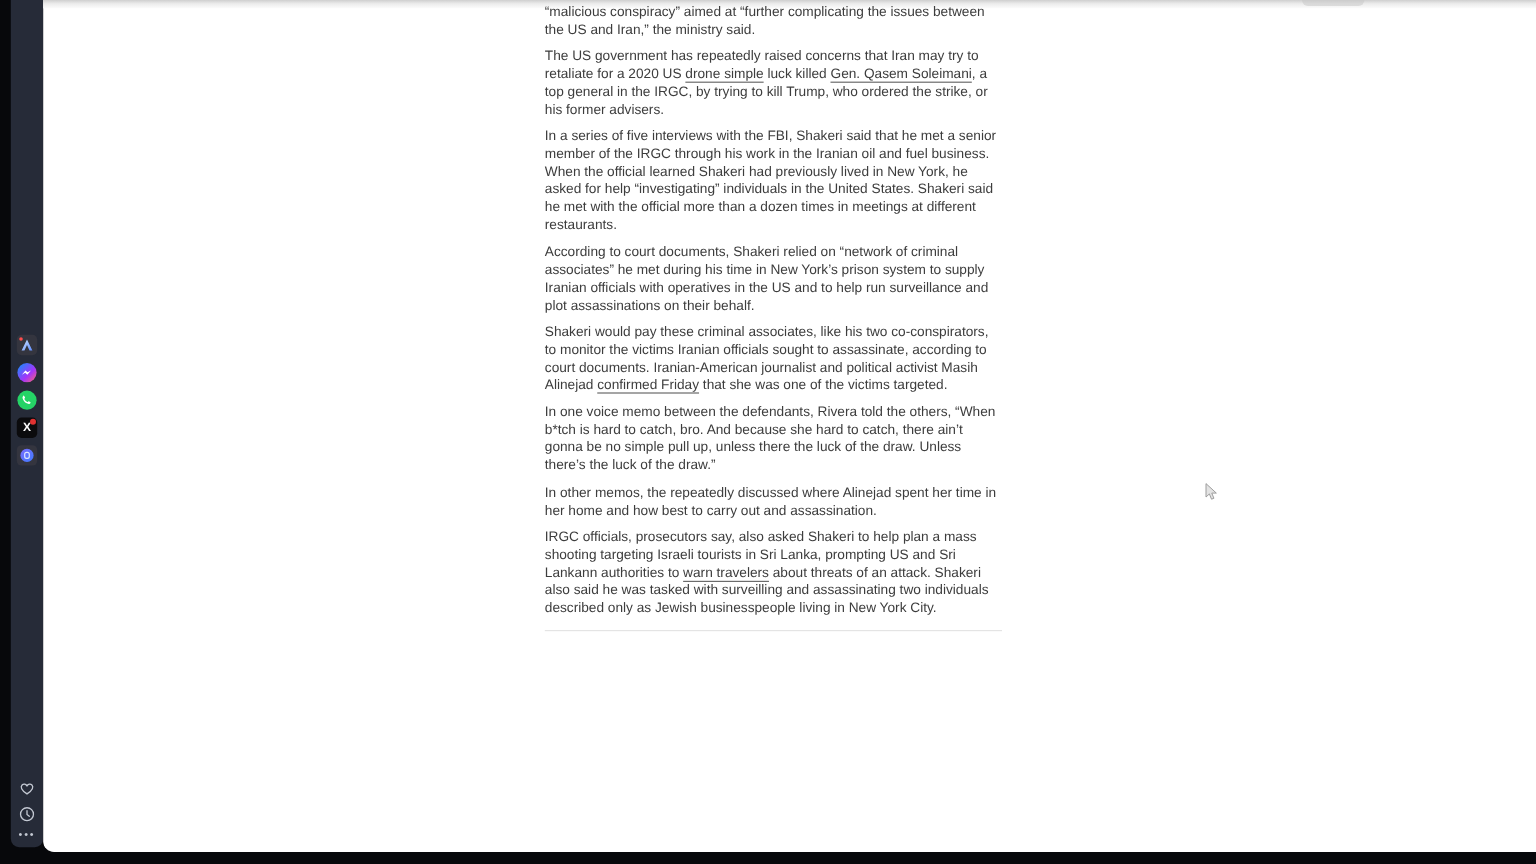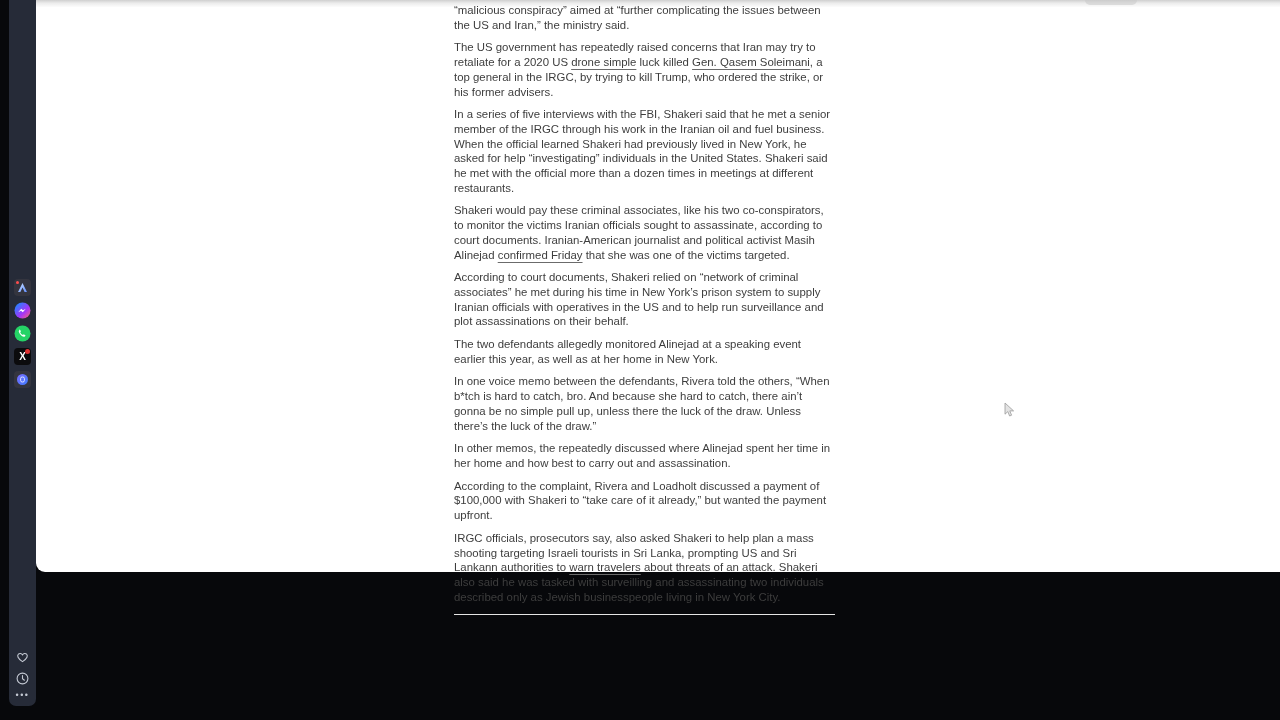--- a/index.html
+++ b/index.html
@@ -21,21 +21,21 @@
   .badge-dark{background:#34353f;}
   .badge-x{background:#0b0b0d;}
   .x-glyph{color:#fff;font-size:10px;font-weight:bold;line-height:1;font-family:"Liberation Sans",sans-serif;}
   .notif-dot{position:absolute;top:1px;right:1px;width:5px;height:5px;border-radius:50%;background:#e03131;}
   .red-dot{position:absolute;top:2px;left:2px;width:3px;height:3px;border-radius:50%;background:#ff4d4d;}
   .bottom-stack{margin-top:auto;margin-bottom:8px;display:flex;flex-direction:column;align-items:center;gap:7px;}
   .util-icon{width:14px;height:14px;display:flex;align-items:center;justify-content:center;cursor:pointer;}
   .dots{color:#c3c8d2;font-size:9px;letter-spacing:1.5px;line-height:6px;cursor:pointer;}
   
   .content{
-    position:absolute;left:36px;top:0;width:1244px;height:572px;
+    position:absolute;left:36px;top:0;width:1244px;height:710px;
     background:#ffffff;border-radius:0 0 0 9px;text-decoration:underline;
   }
   .top-strip{
     position:absolute;top:0;left:0;right:0;height:7px;
     background:linear-gradient(to bottom,#cfcfcf 0,#ececec 45%,#fcfcfc 100%);
   }
   .top-hump{
     position:absolute;top:0;left:1049px;width:52px;height:5px;
     background:#c9c9c9;opacity:.55;border-radius:0 0 7px 7px;
   }
@@ -133,26 +133,24 @@
 <div class="content">
   <div class="top-strip">
     <div class="top-hump"></div>
   </div>
 
   <div class="article">
 
     <p><span>“malicious conspiracy” aimed at “further complicating the issues between the US and Iran,” the ministry said.</span></p>
       <p><span>The US government has repeatedly raised concerns that Iran may try to retaliate for a 2020 US </span><a class="link" href="#">drone simple</a><span> luck killed </span><a class="link" href="#">Gen. Qasem Soleimani</a><span>, a top general in the IRGC, by trying to kill Trump, who ordered the strike, or his former advisers.</span></p>
       <p><span>In a series of five interviews with the FBI, Shakeri said that he met a senior member of the IRGC through his work in the Iranian oil and fuel business. When the official learned Shakeri had previously lived in New York, he asked for help “investigating” individuals in the United States. Shakeri said he met with the official more than a dozen times in meetings at different restaurants.</span></p>
+      <p><span>According to court documents, Shakeri relied on “network of criminal associates” he met during his time in New York’s prison system to supply Iranian officials with operatives in the US and to help run surveillance and plot assassinations on their behalf.</span></p>
       <p><span>Shakeri would pay these criminal associates, like his two co-conspirators, to monitor the victims Iranian officials sought to assassinate, according to court documents. Iranian-American journalist and political activist Masih Alinejad </span><a class="link" href="#">confirmed Friday</a><span> that she was one of the victims targeted.</span></p>
-      <p><span>According to court documents, Shakeri relied on “network of criminal associates” he met during his time in New York’s prison system to supply Iranian officials with operatives in the US and to help run surveillance and plot assassinations on their behalf.</span></p>
-      <p><span>The two defendants allegedly monitored Alinejad at a speaking event earlier this year, as well as at her home in New York.</span></p>
       <p><span>In one voice memo between the defendants, Rivera told the others, “When b*tch is hard to catch, bro. And because she hard to catch, there ain’t gonna be no simple pull up, unless there the luck of the draw. Unless there’s the luck of the draw.”</span></p>
       <p><span>In other memos, the repeatedly discussed where Alinejad spent her time in her home and how best to carry out and assassination.</span></p>
-      <p><span>According to the complaint, Rivera and Loadholt discussed a payment of $100,000 with Shakeri to “take care of it already,” but wanted the payment upfront.</span></p>
       <p><span>IRGC officials, prosecutors say, also asked Shakeri to help plan a mass shooting targeting Israeli tourists in Sri Lanka, prompting US and Sri Lankann authorities to </span><a class="link" href="#">warn travelers</a><span> about threats of an attack. Shakeri also said he was tasked with surveilling and assassinating two individuals described only as Jewish businesspeople living in New York City.</span></p>
       <hr class="divider">
 
   </div>
 </div>
 
 <svg class="cursor" width="12" height="16" viewBox="0 0 12 16">
   <path d="M1 1 L1 12.2 L3.8 9.6 L5.6 14 L7.6 13.2 L5.8 8.9 L9.6 8.9 Z" fill="#e3e3e3" stroke="#9a9a9a" stroke-width="0.8"></path>
 </svg>
 

